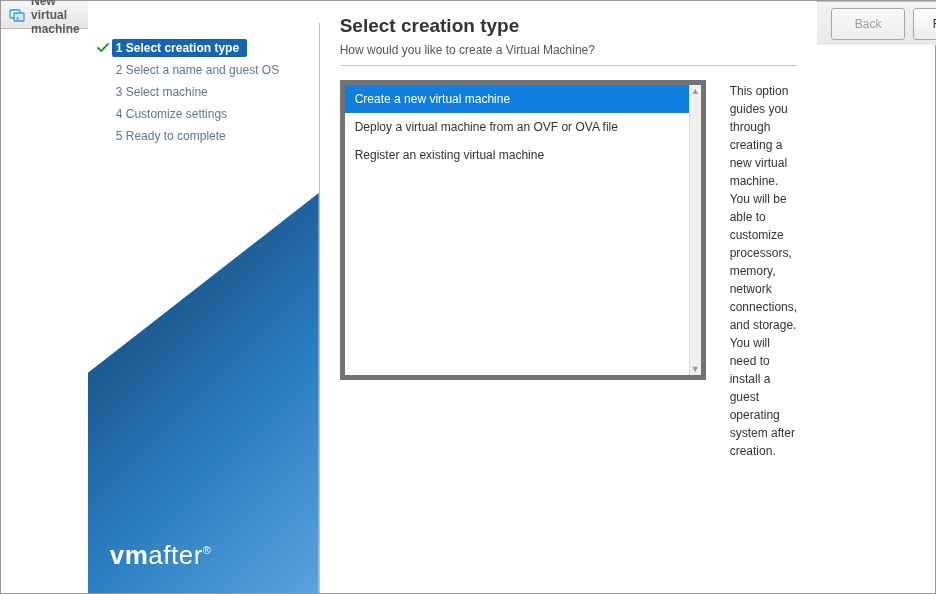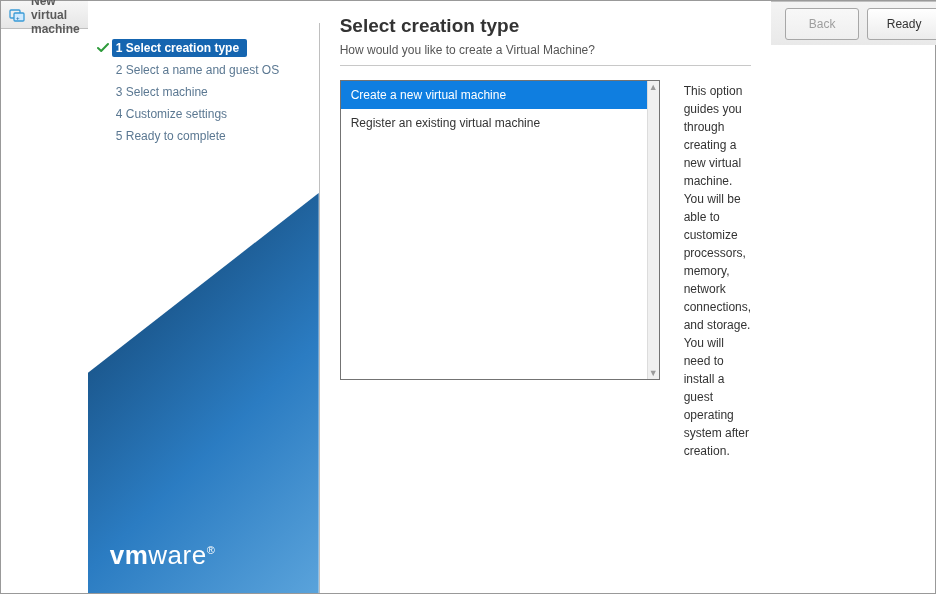--- a/index.html
+++ b/index.html
@@ -45,21 +45,21 @@
   .vmlogo .thin { font-weight: 300; }
   .vmlogo .reg { font-size: 11px; vertical-align: super; }
   .main {
     flex: 1; padding: 14px 20px 10px 20px; display:flex; flex-direction:column;
   }
   .main h1 { font-size: 19px; font-weight: bold; color:#333; margin-bottom:6px; }
   .main .subtitle { color:#555; margin-bottom:8px; }
   .main hr { border:none; border-top:1px solid #c8c8c8; margin-bottom:14px; }
   .content-row { display:flex; gap:24px; align-items:flex-start; }
   .listbox {
-    width: 320px; height: 300px; border:1px solid #737373; background:#fff;
+    width: 366px; height: 300px; border:5px solid #737373; background:#fff;
     position:relative; font-size:12px;
   }
   .listbox .items { position:absolute; inset:0 12px 0 0; overflow:hidden; }
   .listbox .item { padding: 7px 10px; cursor:pointer; color:#333; }
   .listbox .item.selected { background:#0f7ee0; color:#fff; }
   .listbox .scrollbar {
     position:absolute; right:0; top:0; bottom:0; width:12px; background:#f0f0f0;
     border-left:1px solid #dcdcdc;
   }
   .listbox .scrollbar .arrow { height:12px; display:flex; align-items:center; justify-content:center; color:#9a9a9a; font-size:9px; }
@@ -114,32 +114,33 @@
           <span class="check"></span>
           <span class="label"><span>4</span> <span>Customize settings</span></span>
         </div>
         <div class="step inactive">
           <span class="check"></span>
           <span class="label"><span>5</span> <span>Ready to complete</span></span>
         </div>
       </div>
       <div class="sidebar-bg"></div>
       <div class="vmlogo">
-        <span class="bold">vm</span><span class="thin">ware</span><span class="reg">®</span>
+        <span class="bold">vm</span><span class="thin">after</span><span class="reg">®</span>
       </div>
     </div>
 
     <div class="main">
       <h1>Select creation type</h1>
       <div class="subtitle">How would you like to create a Virtual Machine?</div>
       <hr>
       <div class="content-row">
         <div class="listbox">
           <div class="items">
             <div class="item selected">Create a new virtual machine</div>
+            <div class="item">Deploy a virtual machine from an OVF or OVA file</div>
             <div class="item">Register an existing virtual machine</div>
           </div>
           <div class="scrollbar">
             <div class="arrow">▲</div>
             <div class="track"></div>
             <div class="arrow" style="position:absolute;bottom:0;left:0;right:0;">▼</div>
           </div>
         </div>
         <div class="desc">This option guides you through creating a new virtual machine. You will be able to customize processors, memory, network connections, and storage. You will need to install a guest operating system after creation.</div>
       </div>

